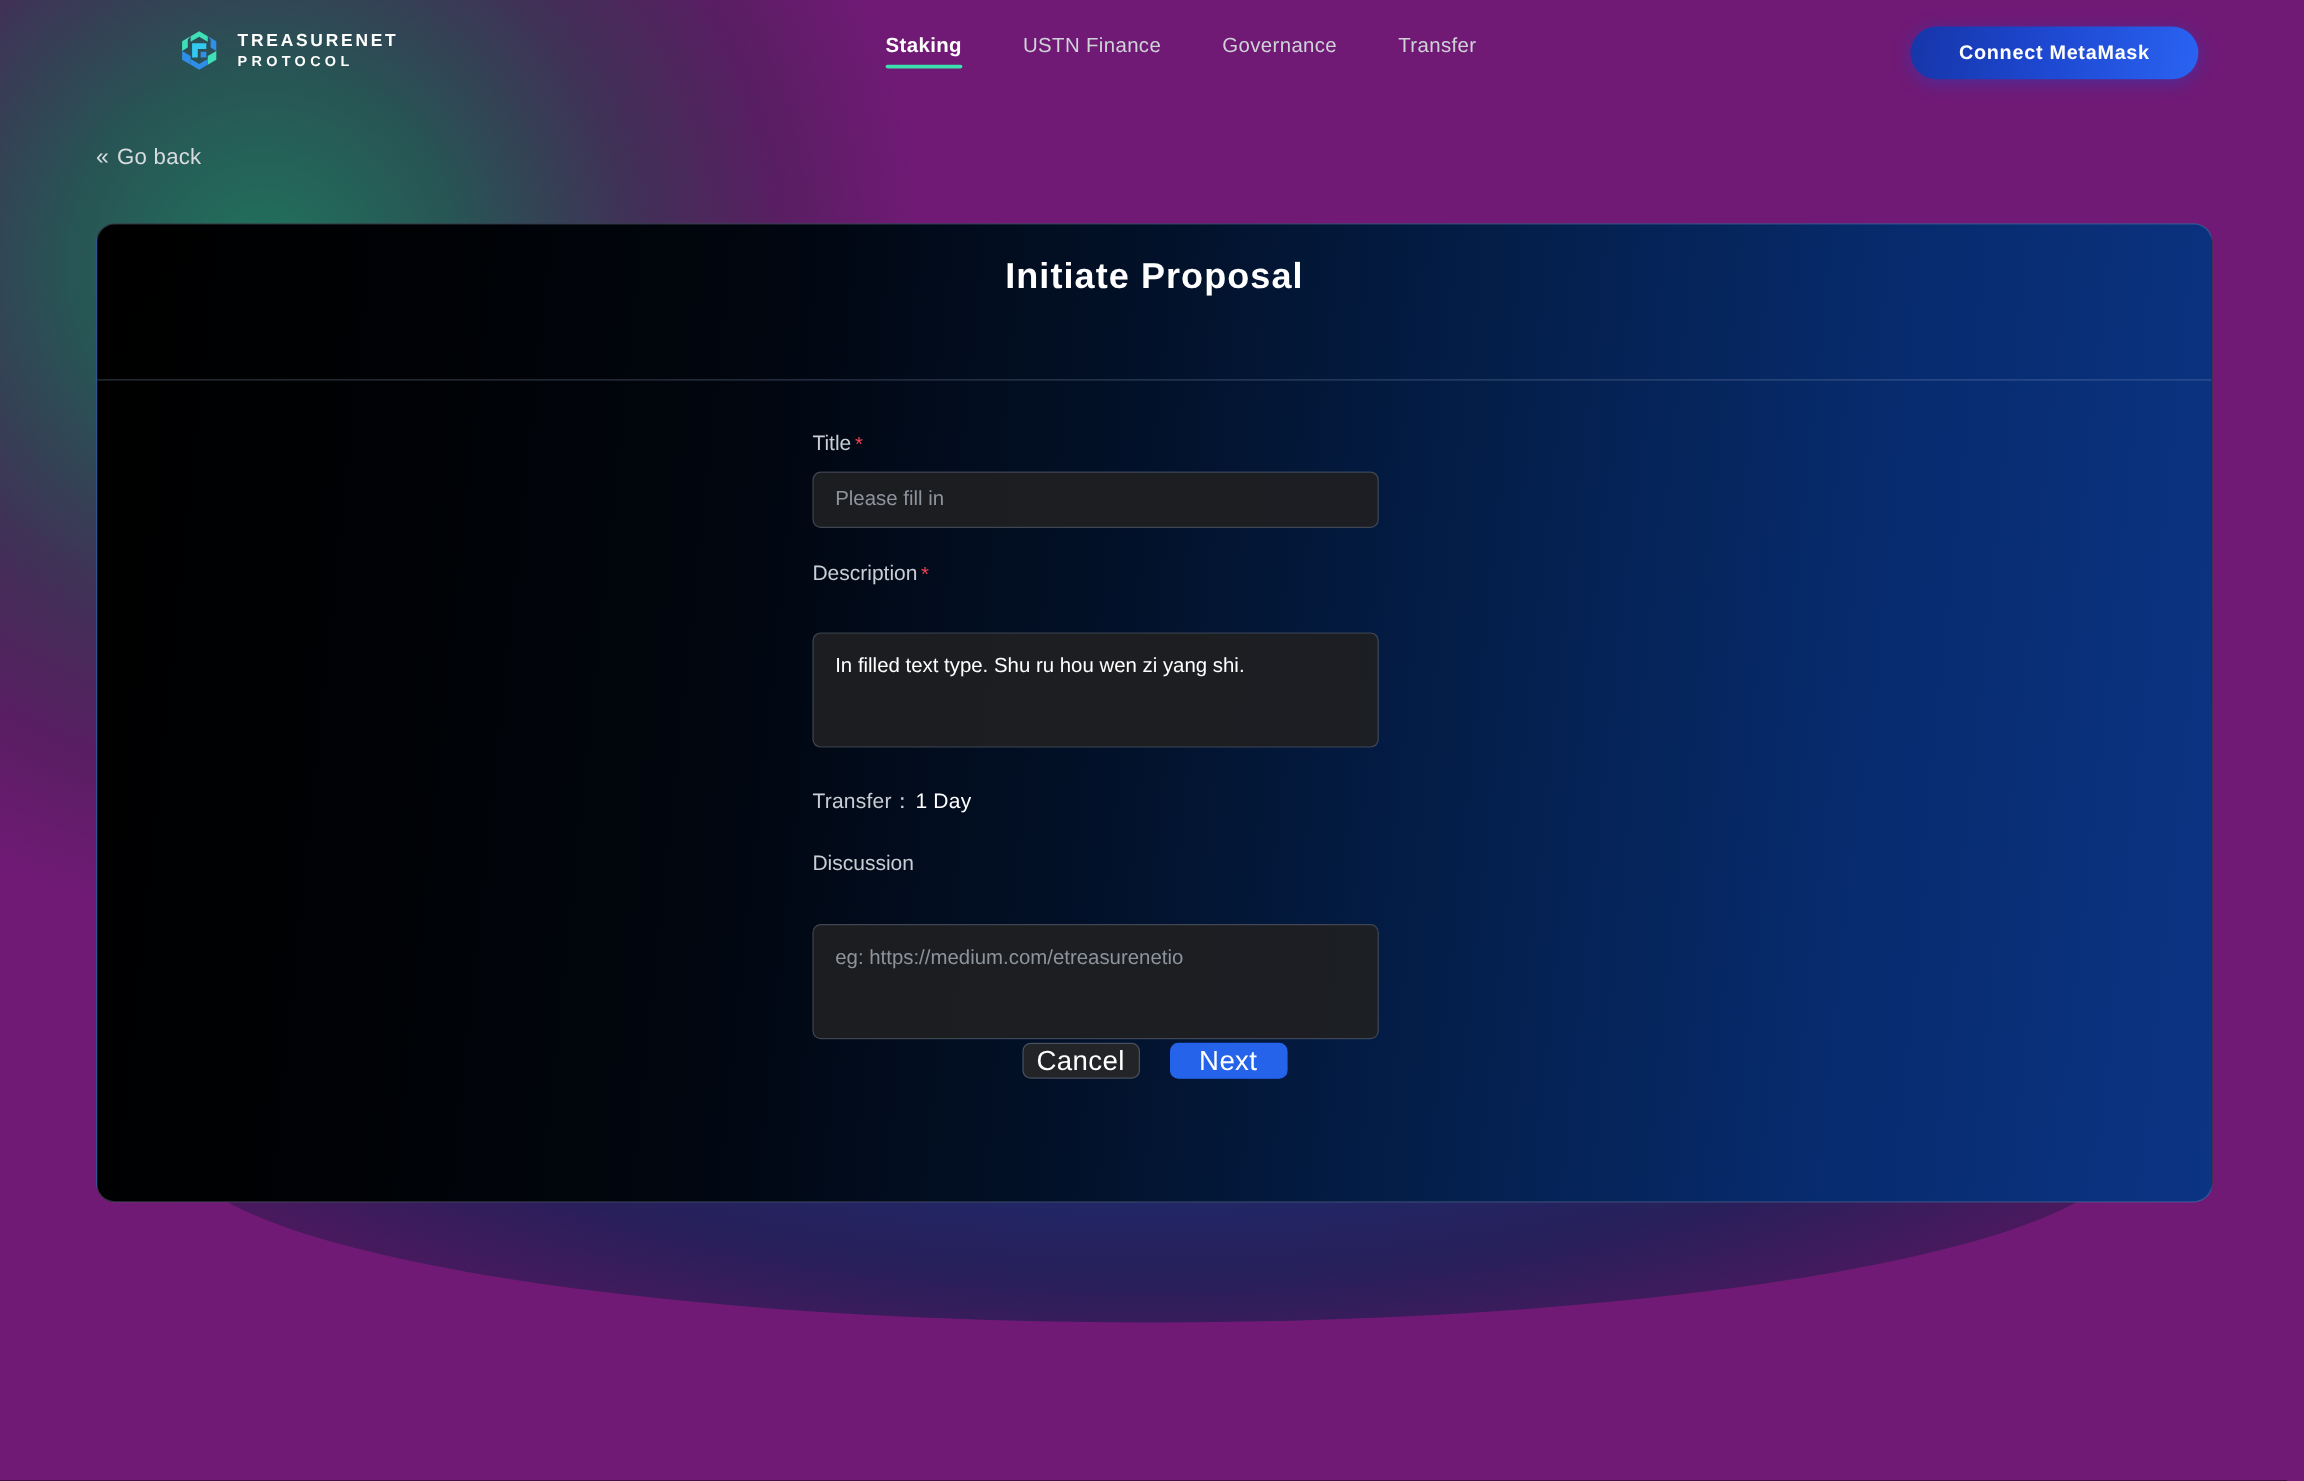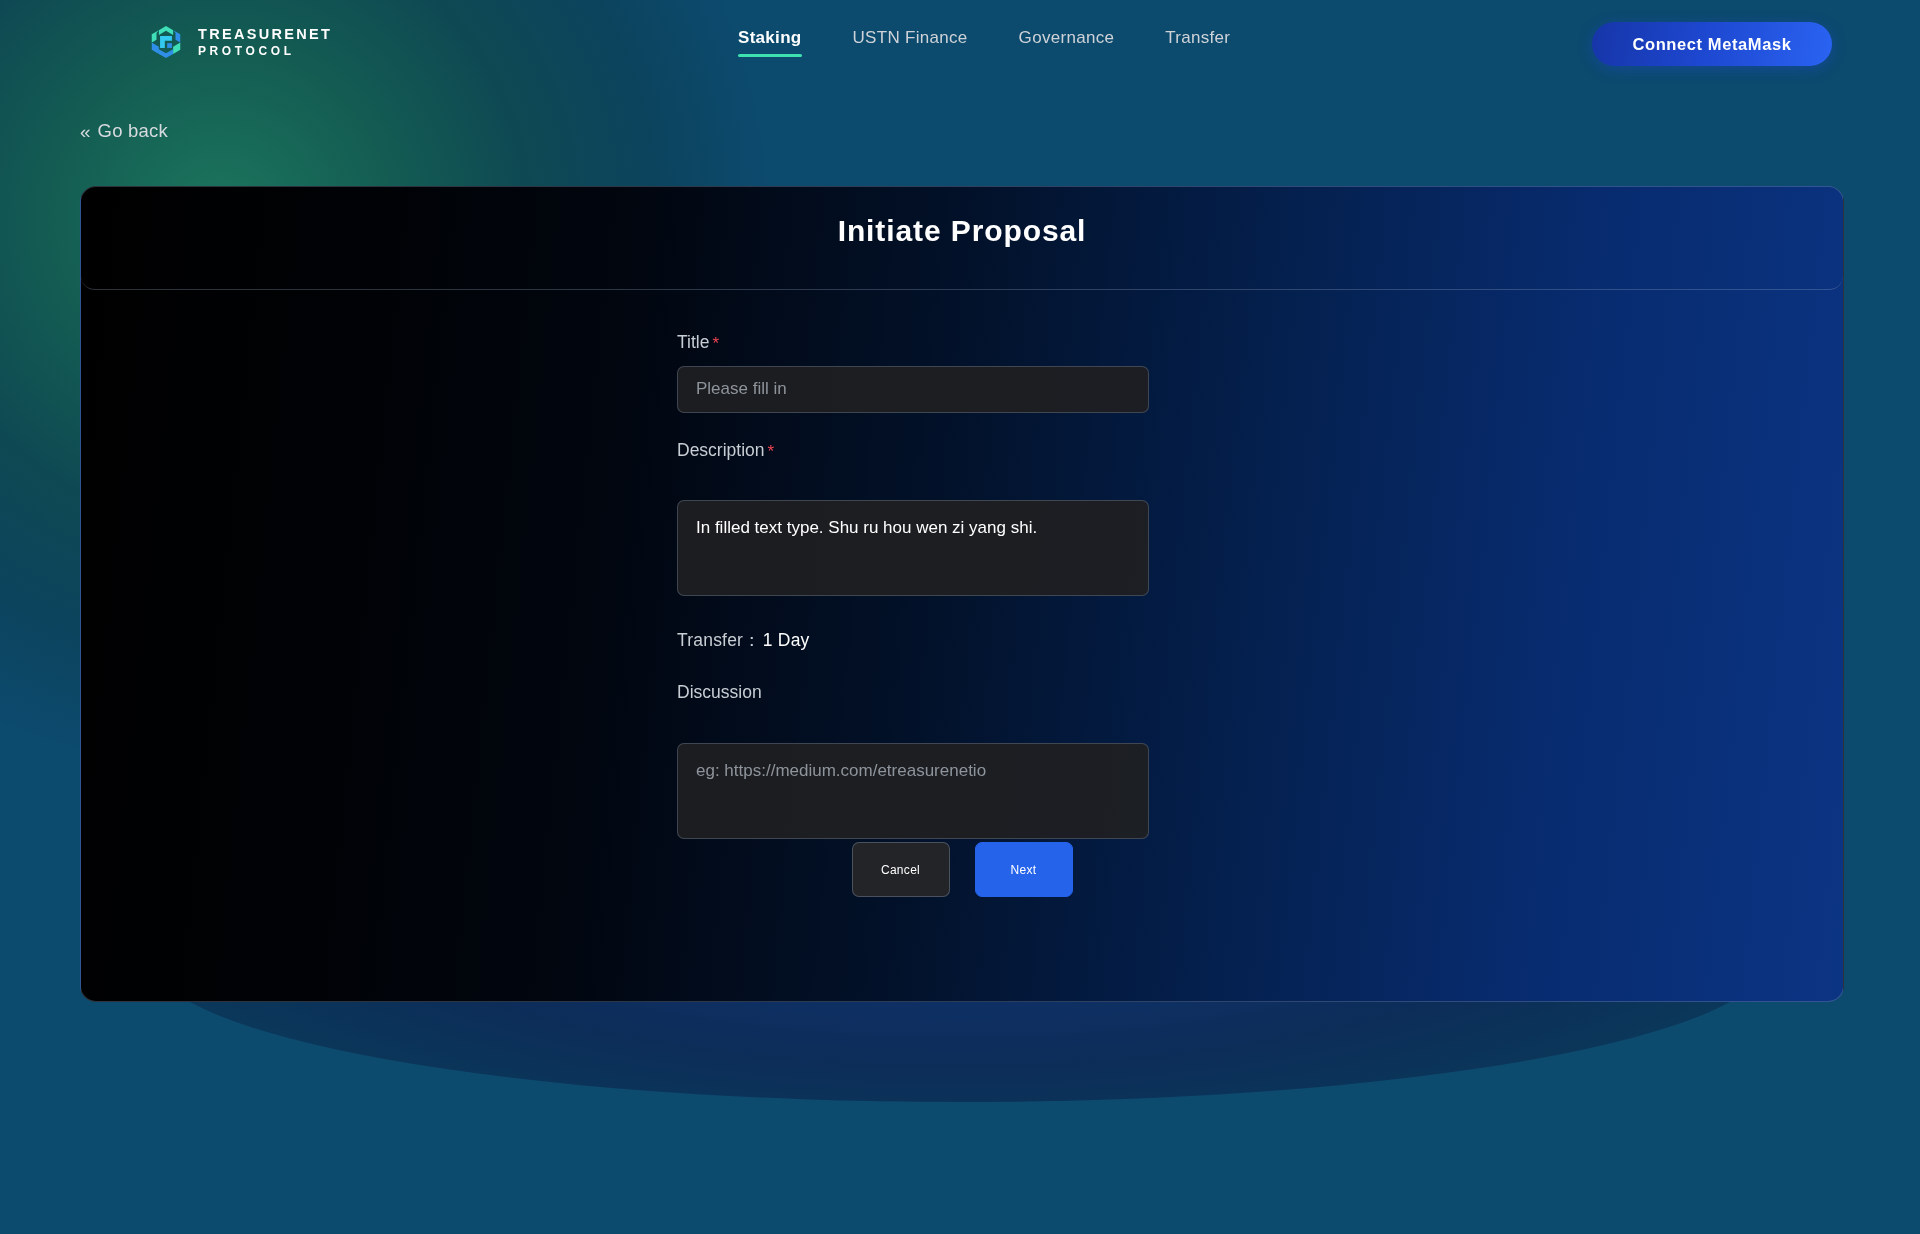--- a/index.html
+++ b/index.html
@@ -10,21 +10,21 @@
     background: #000000;
     overflow: hidden;
     font-family: "Liberation Sans", sans-serif;
     -webkit-font-smoothing: antialiased;
   }
 
   .page {
     position: relative;
     width: 1920px;
     height: 1234px;
-    background: #0c4a6e;
+    background: #701a75;
     overflow: hidden;
     padding-left: 32px;
   }
 
   
   .bg-glow-green {
     position: absolute;
     left: -420px;
     top: -420px;
     width: 1280px;
@@ -181,23 +181,22 @@
                   #01060f 30%,
                   #021129 48%,
                   #04204e 66%,
                   #072b6e 82%,
                   #0b3483 100%);
     border: 1px solid rgba(150,165,195,0.30);
   }
 
   .card-header {
     position: relative;
-    height: 103px;
+    height: 130px;
     border-bottom: 1px solid rgba(150,165,195,0.30);
-    border-radius: 14px;
   }
 
   .card-title {
     position: absolute;
     left: 0; right: 0;
     top: 27px;
     text-align: center;
     color: #ffffff;
     font-size: 30px;
     font-weight: 700;
@@ -282,24 +281,24 @@
   .actions {
     position: absolute;
     left: 0; right: 0;
     top: 552px;
     display: flex;
     justify-content: center;
     align-items: center;
     gap: 25px;
   }
   .btn {
-    height: 55px;
+    height: 30px;
     border-radius: 7px;
     font-family: "Liberation Sans", sans-serif;
-    font-size: 12px;
+    font-size: 23px;
     font-weight: 400;
     cursor: pointer;
     letter-spacing: 0.3px;
   }
   .btn-cancel {
     width: 98px;
     color: #ffffff;
     background: #232427;
     border: 1px solid rgba(150,165,195,0.35);
   }

